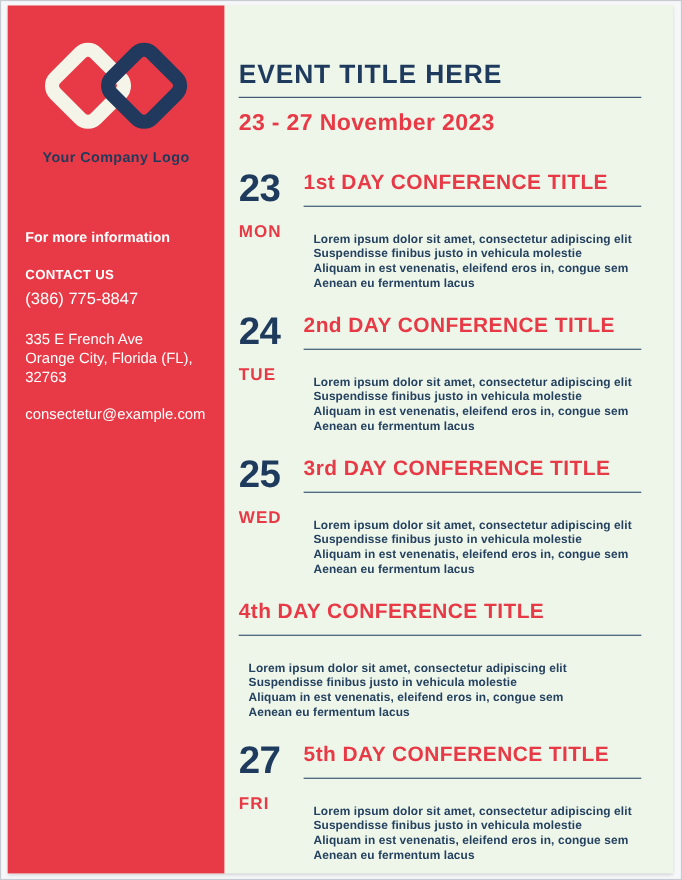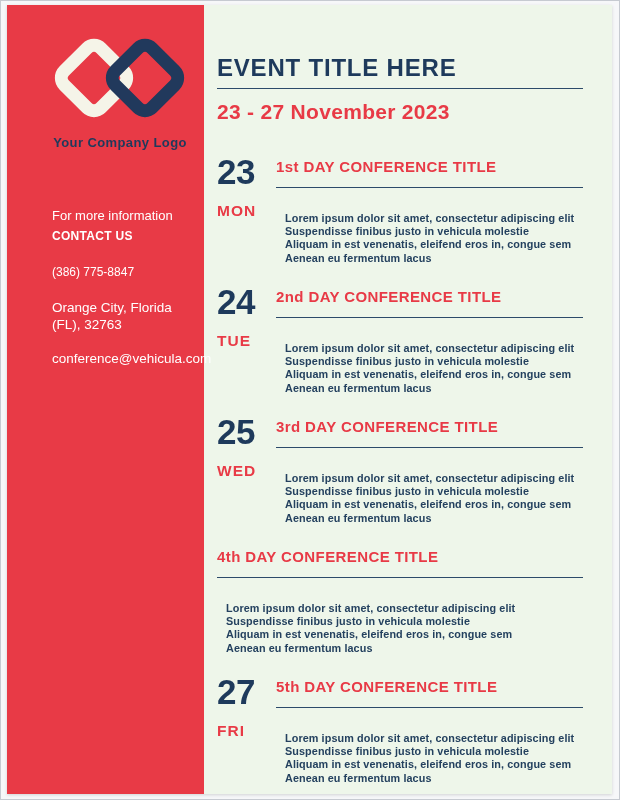--- a/index.html
+++ b/index.html
@@ -19,35 +19,34 @@
     background:var(--mint,#eef6ea);
     display:flex;
     box-shadow:0 1px 3px rgba(0,0,0,.15);
   }
   
   .sidebar {
     width:197px; flex:0 0 197px;
     background:var(--red,#e83a46);
     color:#ffffff;
     position:relative;
-    padding-left:29px;
   }
   .logo-wrap { text-align:center; padding-top:26px; }
   .logo-wrap svg { display:block; margin:0 auto; }
   .logo-label {
     margin-top:10px;
     color:var(--navy,#1e3a5c);
     font-weight:bold;
     font-size:13px;
     letter-spacing:.4px;
   }
   .contact-block { padding:58px 14px 0 16px; }
-  .info-heading { font-weight:normal; font-size:13px; margin-bottom:6px; }
+  .info-heading { font-weight:bold; font-size:13px; margin-bottom:20px; }
   .contact-heading { font-weight:bold; font-size:12px; letter-spacing:.3px; }
-  .phone { margin-top:22px; font-size:12px; }
+  .phone { margin-top:6px; font-size:15px; }
   .address { margin-top:20px; font-size:13.5px; line-height:17px; }
   .email { margin-top:18px; font-size:13.5px; }
   
   .content {
     flex:1 1 auto;
     padding:50px 29px 0 13px;
     overflow:hidden;
   }
   .event-title {
     color:var(--navy,#1e3a5c);
@@ -80,21 +79,21 @@
   .day-abbr {
     margin-top:13px;
     color:var(--red,#e83a46);
     font-size:15.5px;
     font-weight:bold;
     letter-spacing:1px;
   }
   .day-body { flex:1 1 auto; padding-top:1px; }
   .day-title {
     color:var(--red,#e83a46);
-    font-size:15px;
+    font-size:19px;
     font-weight:bold;
     letter-spacing:.4px;
     line-height:22px;
   }
   .day-rule {
     margin-top:9px;
     border-bottom:1.2px solid #2c4a6a;
   }
   .day-desc {
     margin-top:24px;
@@ -127,23 +126,24 @@
           </g>
         </svg>
         <div class="logo-label">Your Company Logo</div>
       </div>
 
       <div class="contact-block">
         <div class="info-heading">For more information</div>
         <div class="contact-heading">CONTACT US</div>
         <div class="phone">(386) 775-8847</div>
         <div class="address">
+          <div>335 E French Ave</div>
           <div>Orange City, Florida (FL), 32763</div>
         </div>
-        <div class="email">conference@vehicula.com</div>
+        <div class="email">consectetur@example.com</div>
       </div>
     </aside>
 
     <main class="content">
       <header>
         <h1 class="event-title">EVENT TITLE HERE</h1>
         <div class="title-rule"></div>
         <div class="date-range">23 - 27 November 2023</div>
       </header>
 

